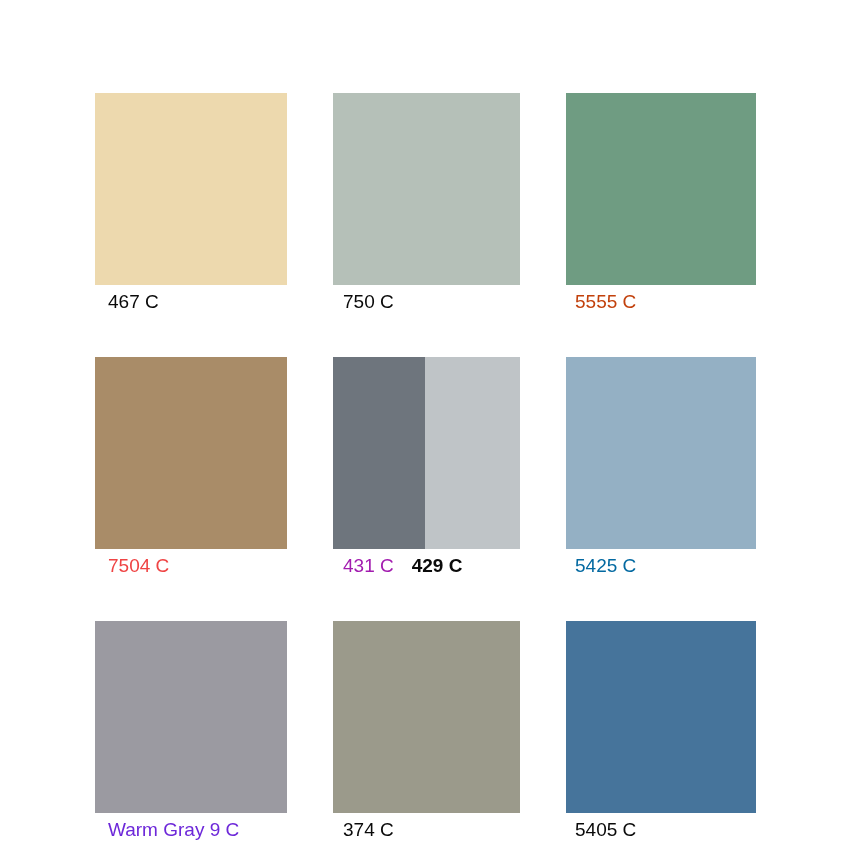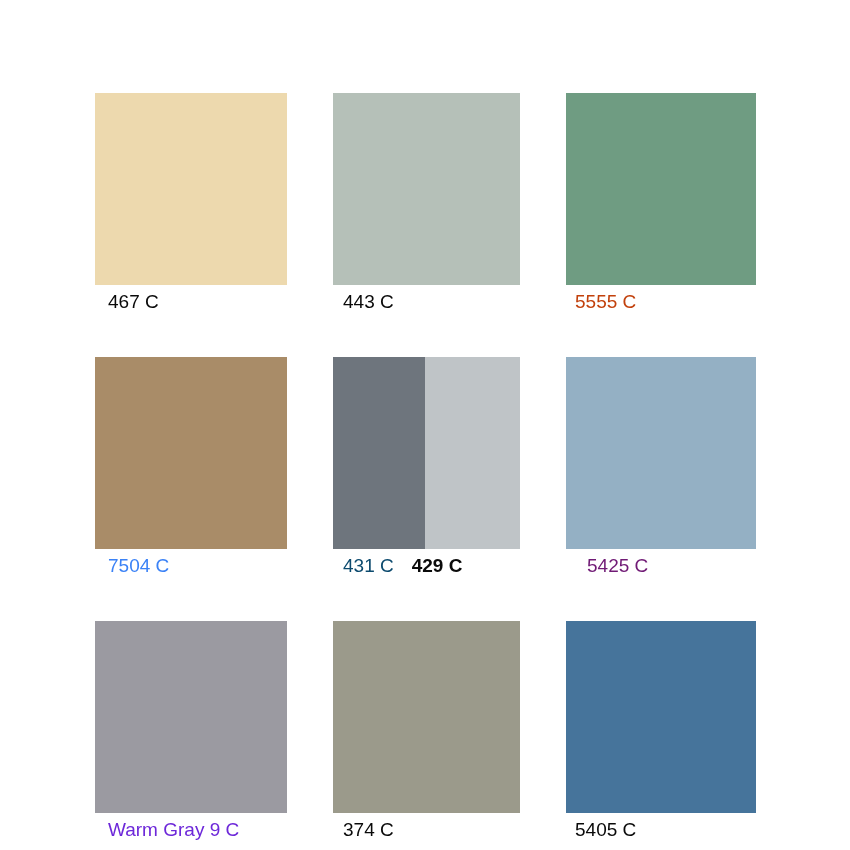--- a/index.html
+++ b/index.html
@@ -91,55 +91,55 @@
         </div>
         <div class="swatch-labels">
           <div class="swatch-label" style="color: rgb(10, 10, 10);">467 C</div>
         </div>
       </div>
       <div class="swatch-cell" data-col="2">
         <div class="swatch-chip">
           <div class="chip-part" title="443 C" style="width: 100%; background: rgb(181, 192, 184);"></div>
         </div>
         <div class="swatch-labels">
-          <div class="swatch-label" style="color: rgb(10, 10, 10);">443 C</div>
+          <div class="swatch-label" style="color: rgb(10, 10, 10);">750 C</div>
         </div>
       </div>
       <div class="swatch-cell" data-col="3">
         <div class="swatch-chip">
           <div class="chip-part" title="5555 C" style="width: 100%; background: rgb(111, 156, 130);"></div>
         </div>
         <div class="swatch-labels">
           <div class="swatch-label" style="color: #c2410c;">5555 C</div>
         </div>
       </div>
       <div class="swatch-cell" data-col="1">
         <div class="swatch-chip">
           <div class="chip-part" title="7504 C" style="width: 100%; background: rgb(169, 140, 104);"></div>
         </div>
         <div class="swatch-labels">
-          <div class="swatch-label" style="color: #3b82f6;">7504 C</div>
+          <div class="swatch-label" style="color: #ef4444;">7504 C</div>
         </div>
       </div>
       <div class="swatch-cell" data-col="2">
         <div class="swatch-chip">
           <div class="chip-part" title="431 C" style="width: 49%; background: rgb(110, 117, 125);"></div>
           <div class="chip-part" title="429 C" style="width: 51%; background: rgb(191, 196, 199);"></div>
         </div>
         <div class="swatch-labels">
-          <div class="swatch-label" style="color: #0c4a6e;">431 C</div>
+          <div class="swatch-label" style="color: #a21caf;">431 C</div>
           <div class="swatch-label second-label" style="color: rgb(10, 10, 10); font-weight: bold;">429 C</div>
         </div>
       </div>
       <div class="swatch-cell" data-col="3">
         <div class="swatch-chip">
           <div class="chip-part" title="5425 C" style="width: 100%; background: rgb(148, 176, 196);"></div>
         </div>
         <div class="swatch-labels">
-          <div class="swatch-label" style="color: #701a75; margin-left: 12px;">5425 C</div>
+          <div class="swatch-label" style="color: #0369a1;">5425 C</div>
         </div>
       </div>
       <div class="swatch-cell" data-col="1">
         <div class="swatch-chip">
           <div class="chip-part" title="Warm Gray 9 C" style="width: 100%; background: rgb(155, 154, 161);"></div>
         </div>
         <div class="swatch-labels">
           <div class="swatch-label" style="color: #6d28d9;">Warm Gray 9 C</div>
         </div>
       </div>

